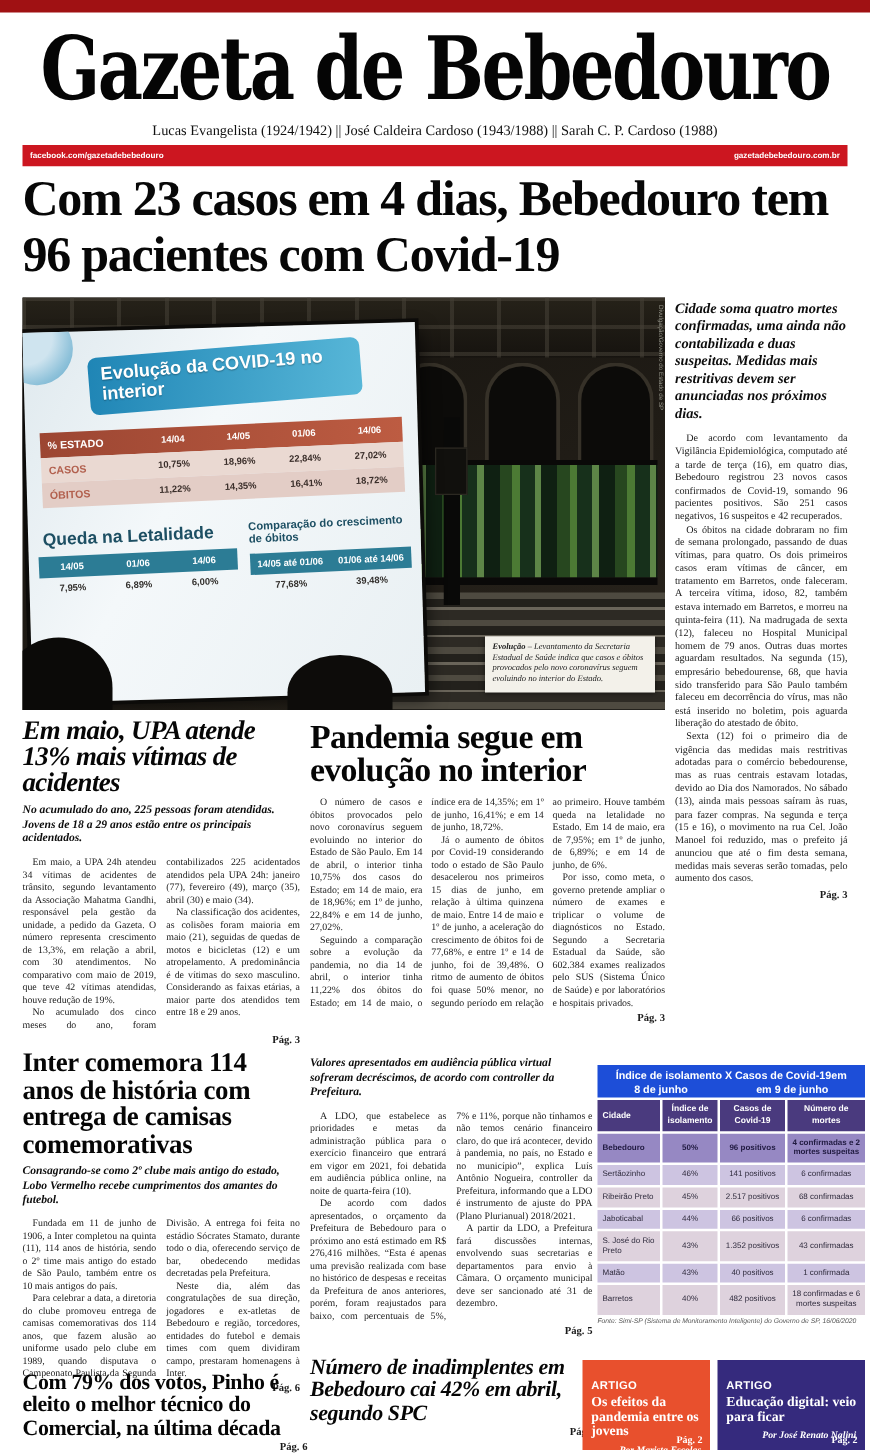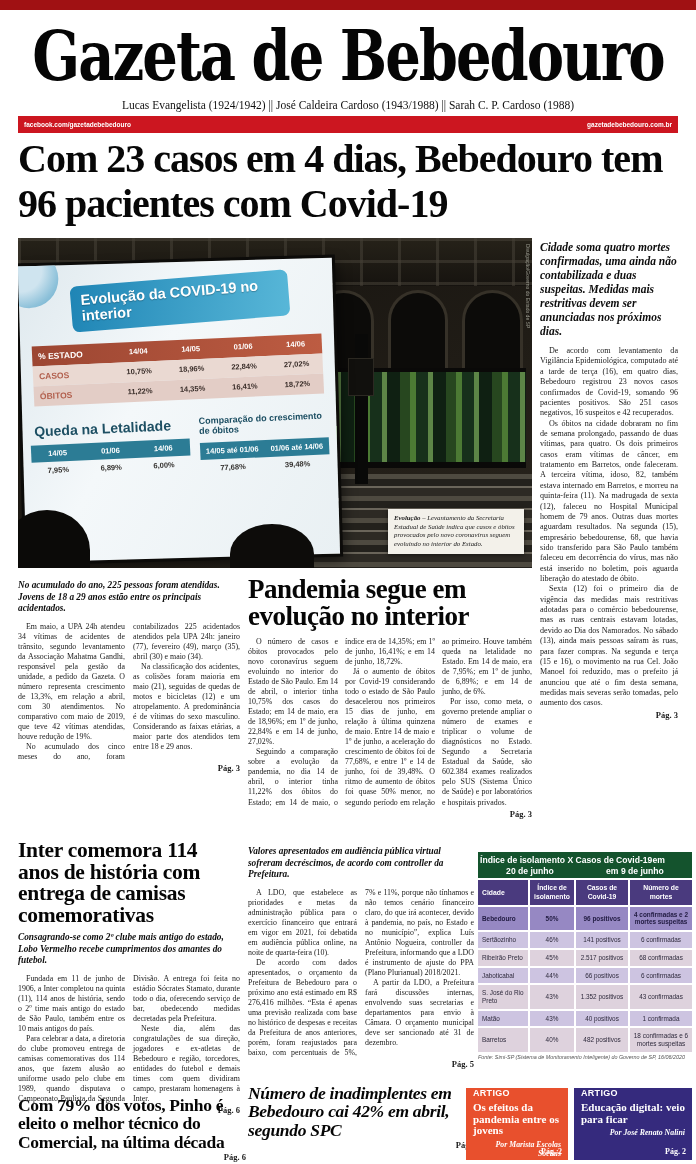--- a/index.html
+++ b/index.html
@@ -130,39 +130,39 @@
   .art-ldo { left:248px; top:840px; width:226px; }
   .art-ldo .h-italic { font-size:22px; }
 
   .teaser-pinho { left:18px; top:1096px; width:228px; }
   .teaser-h { font-weight:bold; font-size:17.5px; line-height:1.05; letter-spacing:-0.3px; color:#060606; }
   .teaser-inad { left:248px; top:1084px; width:230px; }
   .teaser-inad .teaser-h { font-style:italic; }
 
   
   .iso { left:478px; top:852px; width:214px; font-family:"Liberation Sans",sans-serif; }
-  .iso-title { background:#14532d; color:#fff; font-weight:bold; font-size:8.6px;
-    padding:3px 2px 2px 2px; line-height:1.25; }
+  .iso-title { background:#1d4ed8; color:#fff; font-weight:bold; font-size:8.6px;
+    text-align:center; padding:3px 2px 2px 2px; line-height:1.25; }
   .iso-title .l2 { display:flex; justify-content:space-around; }
   .iso-grid { margin-top:2px; }
   .iso-row { display:flex; gap:2px; margin-bottom:2px; }
   .iso-cell { padding:4px 2px; font-size:6.4px; display:flex; align-items:center; justify-content:center; text-align:center; line-height:1.2; color:#2e2a3c; }
   .c0 { flex:0 0 50px; justify-content:flex-start; text-align:left; padding-left:4px; }
   .c1 { flex:0 0 44px; }
   .c2 { flex:0 0 52px; }
   .c3 { flex:1; }
   .iso-head .iso-cell { background:#4a3a7e; color:#fff; font-weight:bold; font-size:6.8px; justify-content:center; text-align:center; }
   .iso-head .c0 { justify-content:flex-start; text-align:left; }
   .row-a .iso-cell { background:#cdc4e1; }
   .row-b .iso-cell { background:#ded2dd; }
   .row-hl .iso-cell { background:#9688c3; font-weight:bold; color:#201a40; }
   .iso-source { font-style:italic; font-size:5.4px; color:#555; margin-top:2px; font-family:"Liberation Sans",sans-serif; }
 
   
-  .artigo { top:1088px; height:72px; color:#fff; font-family:"Liberation Sans",sans-serif; padding:0 7px; position:absolute; }
+  .artigo { top:1088px; height:72px; color:#fff; font-family:"Liberation Sans",sans-serif; padding:15px 7px; position:absolute; }
   .artigo-1 { left:466px; width:102px; background:#e8502d; }
   .artigo-2 { left:574px; width:118px; background:#352a7d; }
   .artigo .lbl { font-weight:bold; font-size:9px; letter-spacing:0.3px; }
   .artigo .ttl { font-family:"Liberation Serif",serif; font-weight:bold; font-size:11px; line-height:1.05; margin-top:4px; }
   .artigo .by { font-family:"Liberation Serif",serif; font-style:italic; font-weight:bold; font-size:7.8px; margin-top:3px;text-align:right; }
   .artigo .pg { position:absolute; right:6px; bottom:4px; font-family:"Liberation Serif",serif; font-weight:bold; font-size:8px; }
 </style>
 </head>
 <body>
 
@@ -263,20 +263,21 @@
   <div class="standfirst">Cidade soma quatro mortes confirmadas, uma ainda não contabilizada e duas suspeitas. Medidas mais restritivas devem ser anunciadas nos próximos dias.</div>
   <div class="bodytext">
     <p>De acordo com levantamento da Vigilância Epidemiológica, computado até a tarde de terça (16), em quatro dias, Bebedouro registrou 23 novos casos confirmados de Covid-19, somando 96 pacientes positivos. São 251 casos negativos, 16 suspeitos e 42 recuperados.</p>
     <p>Os óbitos na cidade dobraram no fim de semana prolongado, passando de duas vítimas, para quatro. Os dois primeiros casos eram vítimas de câncer, em tratamento em Barretos, onde faleceram. A terceira vítima, idoso, 82, também estava internado em Barretos, e morreu na quinta-feira (11). Na madrugada de sexta (12), faleceu no Hospital Municipal homem de 79 anos. Outras duas mortes aguardam resultados. Na segunda (15), empresário bebedourense, 68, que havia sido transferido para São Paulo também faleceu em decorrência do vírus, mas não está inserido no boletim, pois aguarda liberação do atestado de óbito.</p>
     <p>Sexta (12) foi o primeiro dia de vigência das medidas mais restritivas adotadas para o comércio bebedourense, mas as ruas centrais estavam lotadas, devido ao Dia dos Namorados. No sábado (13), ainda mais pessoas saíram às ruas, para fazer compras. Na segunda e terça (15 e 16), o movimento na rua Cel. João Manoel foi reduzido, mas o prefeito já anunciou que até o fim desta semana, medidas mais severas serão tomadas, pelo aumento dos casos.</p>
   </div>
   <div class="pageref">Pág. 3</div>
 </div>
 
 <div class="abs article art-upa">
+  <h2 class="h-italic">Em maio, UPA atende 13% mais vítimas de acidentes</h2>
   <div class="art-standfirst">No acumulado do ano, 225 pessoas foram atendidas. Jovens de 18 a 29 anos estão entre os principais acidentados.</div>
   <div class="cols2">
     <p>Em maio, a UPA 24h atendeu 34 vítimas de acidentes de trânsito, segundo levantamento da Associação Mahatma Gandhi, responsável pela gestão da unidade, a pedido da Gazeta. O número representa crescimento de 13,3%, em relação a abril, com 30 atendimentos. No comparativo com maio de 2019, que teve 42 vítimas atendidas, houve redução de 19%.</p>
     <p>No acumulado dos cinco meses do ano, foram contabilizados 225 acidentados atendidos pela UPA 24h: janeiro (77), fevereiro (49), março (35), abril (30) e maio (34).</p>
     <p>Na classificação dos acidentes, as colisões foram maioria em maio (21), seguidas de quedas de motos e bicicletas (12) e um atropelamento. A predominância é de vítimas do sexo masculino. Considerando as faixas etárias, a maior parte dos atendidos tem entre 18 e 29 anos.</p>
   </div>
   <div class="pageref">Pág. 3</div>
 </div>
 
 <div class="abs article art-pandemia">
@@ -317,21 +318,21 @@
 </div>
 <div class="abs teaser-inad">
   <div class="teaser-h">Número de inadimplentes em Bebedouro cai 42% em abril, segundo SPC</div>
   <div class="pageref">Pág. 5</div>
 </div>
 
 <div class="abs iso">
   <div class="iso-title">
     <div>Índice de isolamento X Casos de Covid-19em</div>
     <div class="l2">
-      <span>20 de junho</span>
+      <span>8 de junho</span>
       <span>em 9 de junho</span>
     </div>
   </div>
   <div class="iso-grid">
     <div class="iso-row iso-head">
       <span class="iso-cell c0">Cidade</span>
       <span class="iso-cell c1">Índice de isolamento</span>
       <span class="iso-cell c2">Casos de Covid-19</span>
       <span class="iso-cell c3">Número de mortes</span>
     </div>

